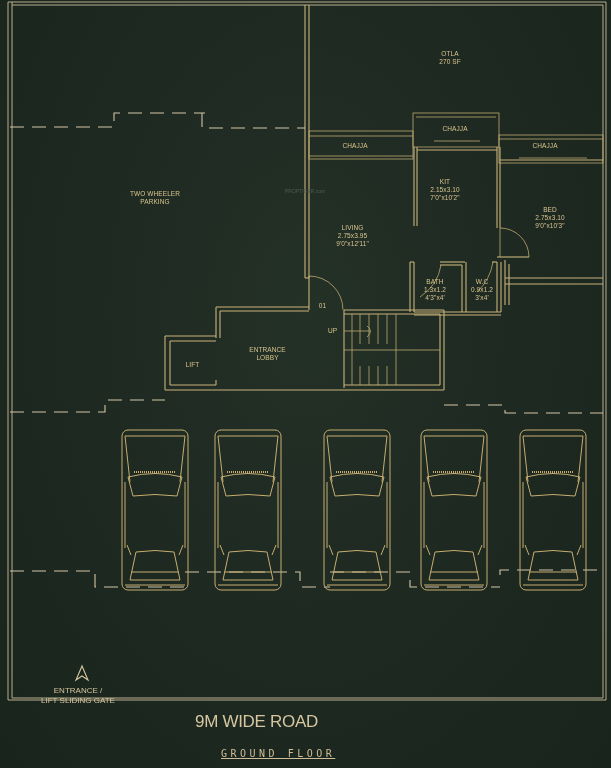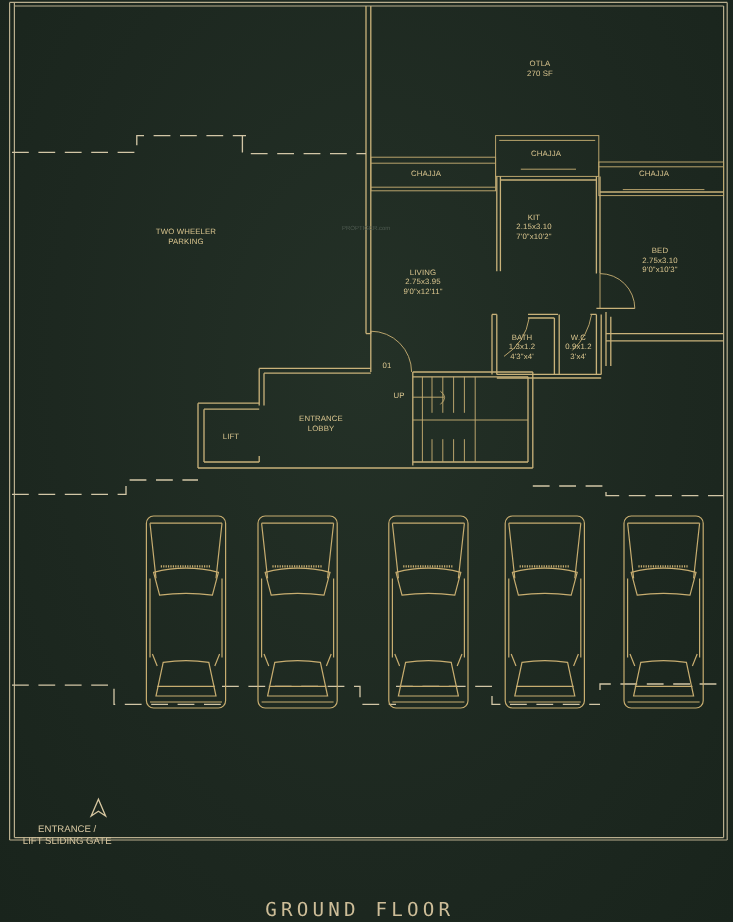--- a/index.html
+++ b/index.html
@@ -25,25 +25,26 @@
     }
     .lbl span { display: block; }
     .watermark { position: absolute; color: #4e5a50; font-size: 5px; }
     .road {
       position: absolute; left: 195px; top: 712px;
       color: #d6c6a0; font-size: 17px; letter-spacing: -0.3px;
       font-family: "Liberation Sans", sans-serif;
     }
     .floor {
       position: absolute; left: 221px; top: 748px;
-      color: #cdbd98; font-size: 16px; letter-spacing: 3.5px;
+      color: #cdbd98; font-size: 10px; letter-spacing: 3.5px;
       font-family: "DejaVu Sans Mono", monospace;
+      text-decoration: underline;
     }
     .gate {
-      position: absolute; left: 6px; top: 686px; width: 100px;
+      position: absolute; left: 28px; top: 686px; width: 100px;
       color: #d6c6a0; font-size: 8px; line-height: 10px; text-align: center;
     }
   </style>
 </head>
 <body>
 
 <div id="plan">
 
   <svg width="611" height="768" viewBox="0 0 611 768">
 
@@ -246,14 +247,15 @@
     <span>UP</span>
   </div>
 
   <div class="watermark" style="left:285px;top:188px;">PROPTIGER.com</div>
 
   <div class="gate">
     <div>ENTRANCE /</div>
     <div>LIFT SLIDING GATE</div>
   </div>
 
+  <div class="road">9M WIDE ROAD</div>
   <div class="floor">GROUND FLOOR</div>
 </div>
 
 </body></html>

